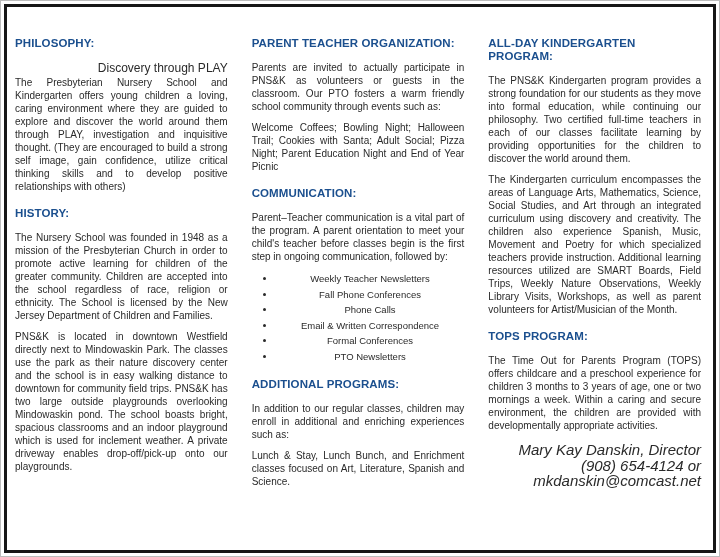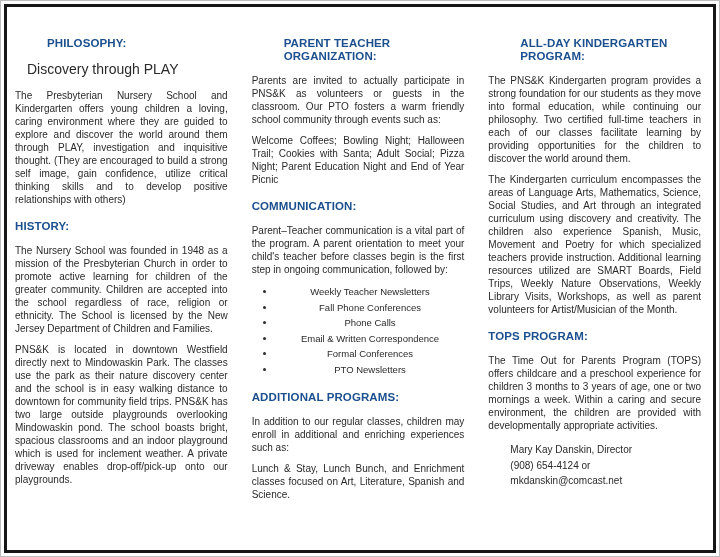--- a/index.html
+++ b/index.html
@@ -39,56 +39,56 @@
   .heading {
     color: #1b4f8e;
     font-weight: bold;
     font-size: 11.5px;
     line-height: 13px;
     letter-spacing: 0.1px;
     margin: 14px 0 11px 0;
   }
   .section:first-child .heading {
     margin-top: 0;
-    margin-left: 32px;
   }
   .para {
     color: #2a2a2a;
     font-size: 10px;
     line-height: 13px;
     text-align: justify;
     margin: 0 0 8px 0;
   }
   .lead {
     color: #2a2a2a;
-    font-size: 14px;
+    font-size: 12px;
     line-height: 15.2px;
-    text-align: left;
-    margin: 12px;
+    text-align: right;
+    margin: 0;
   }
   ul.bullets {
     margin: 4px 0 8px 0;
     padding-left: 24px;
     list-style: disc;
     text-align: center;
   }
   ul.bullets li {
     color: #2a2a2a;
     font-size: 9.5px;
     line-height: 15.5px;
   }
   .contact {
     margin-top: 10px;
     padding-left: 22px;
   }
   .contact-line {
     color: #2a2a2a;
-    font-size: 10px;
+    font-size: 15px;
     line-height: 15.5px;
-    text-align: left;
+    text-align: right;
+    font-style: italic;
   }
 </style>
 </head>
 <body>
 
 <div class="page">
   <div class="frame"></div>
   <div class="content">
       <div class="col">
         <div class="section">

